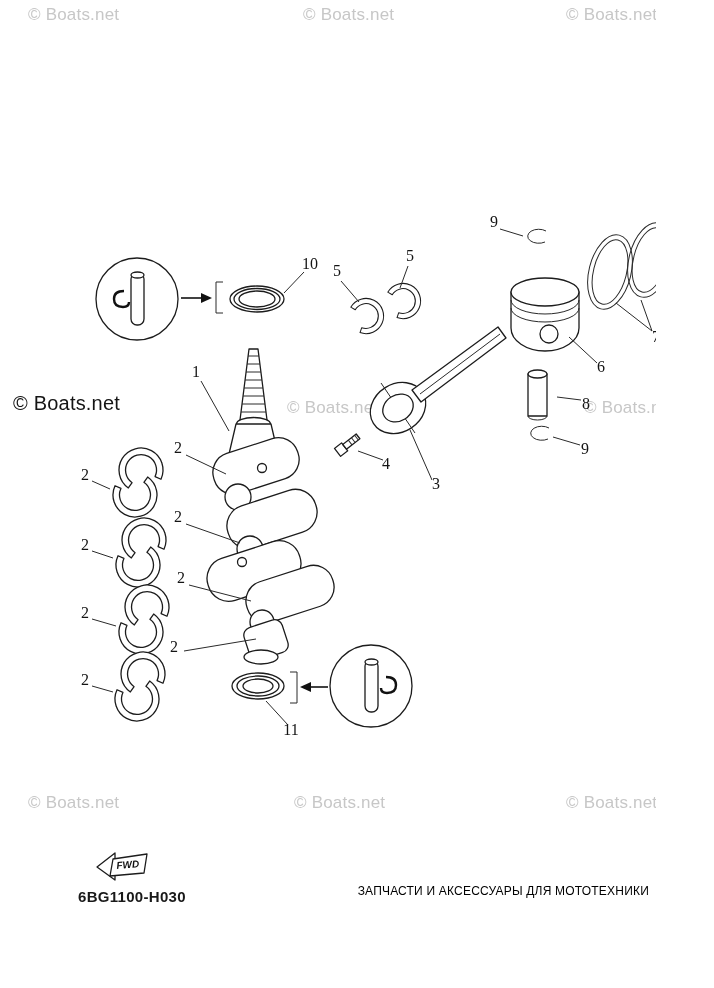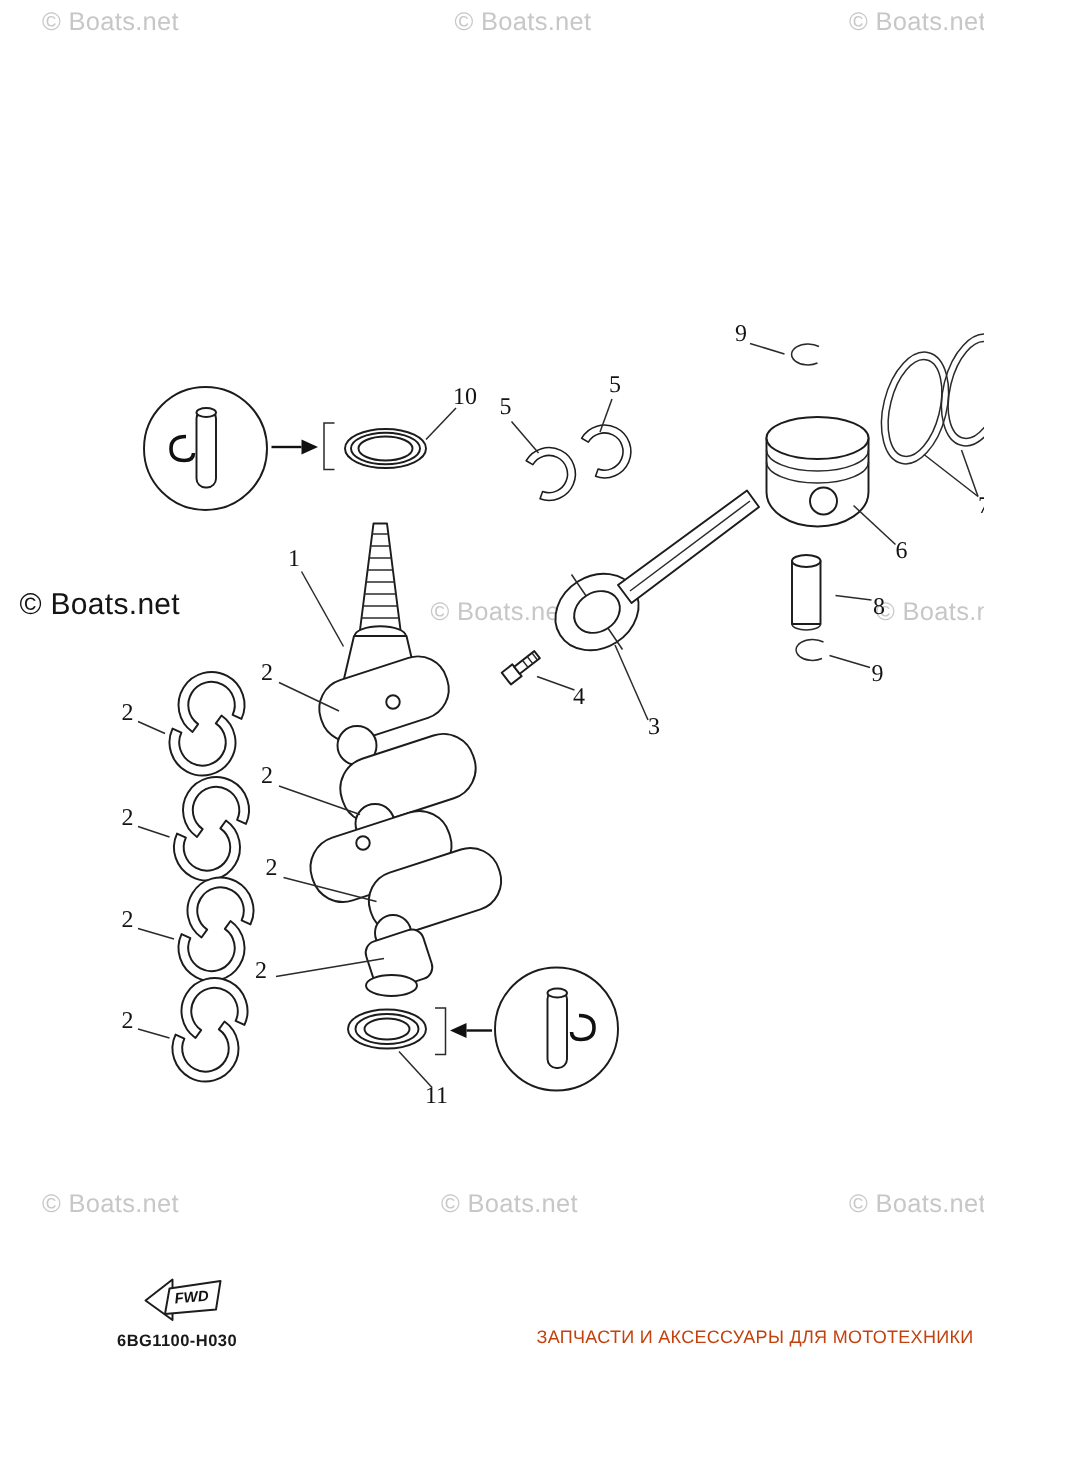--- a/index.html
+++ b/index.html
@@ -7,23 +7,23 @@
   .page{position:relative;width:656px;height:988px;background:#ffffff;overflow:hidden;
         font-family:"Liberation Sans",sans-serif}
   .wm{position:absolute;font-family:"Liberation Sans",sans-serif;font-size:17px;
       color:#c7c7c7;white-space:nowrap;letter-spacing:.2px}
   .wm-dark{font-size:20px;color:#141414}
   svg.diagram{position:absolute;left:0;top:0}
   .d{fill:#ffffff;stroke:#1c1c1c;stroke-width:1.3;stroke-linejoin:round}
   .ln{stroke:#2a2a2a;stroke-width:1;fill:none}
   .lbl{font-family:"Liberation Serif","DejaVu Serif",serif;font-size:16px;fill:#141414;
        text-anchor:middle;cursor:pointer}
-  .code{position:absolute;left:78px;top:888px;font-size:11px;font-weight:700;
+  .code{position:absolute;left:78px;top:888px;font-size:15px;font-weight:700;
         color:#191919;letter-spacing:.3px}
-  .tagline{position:absolute;right:7px;top:884px;font-size:12px;color:#c2410c;letter-spacing:.2px}
+  .tagline{position:absolute;right:7px;top:884px;font-size:12px;color:#000000;letter-spacing:.2px}
   .logo{position:absolute;right:4px;top:897px;font-size:38px;font-weight:800;line-height:1;
         color:#d9565c;font-family:"DejaVu Sans",sans-serif}
 </style>
 </head>
 <body>
 
 <div class="page">
 
   <div class="wm" style="left:28px;top:5px">© Boats.net</div>
   <div class="wm" style="left:303px;top:5px">© Boats.net</div>

